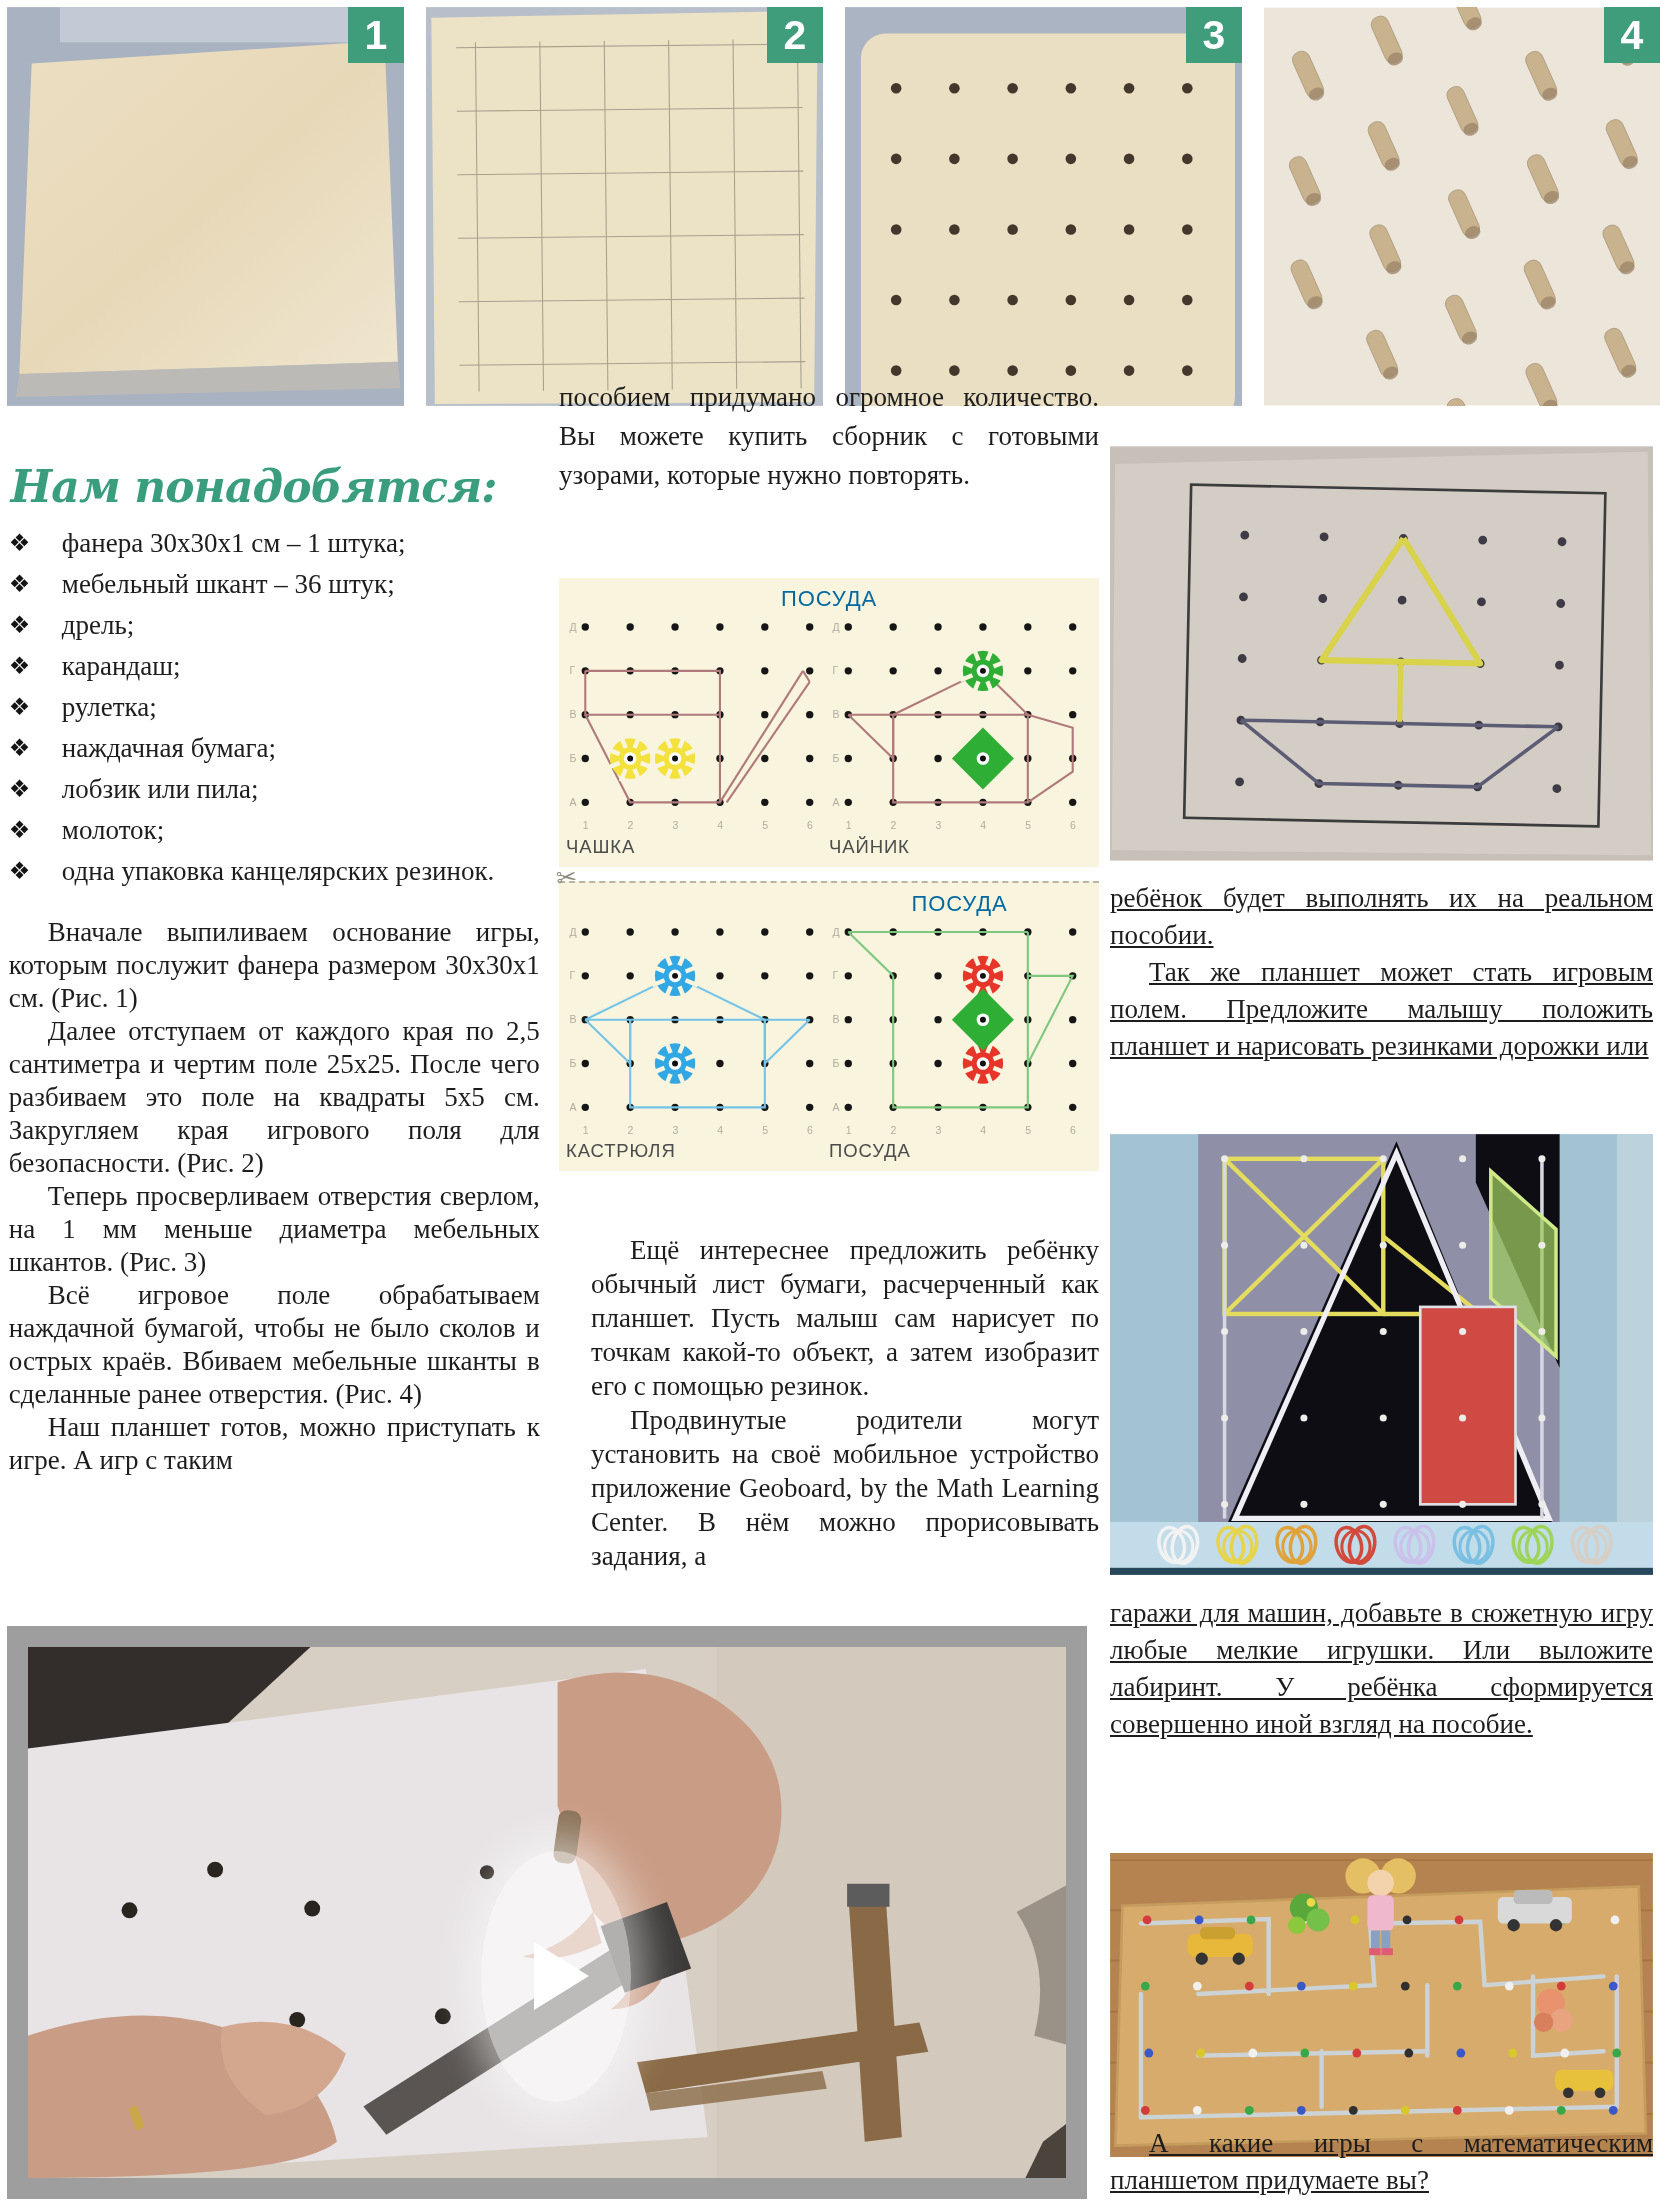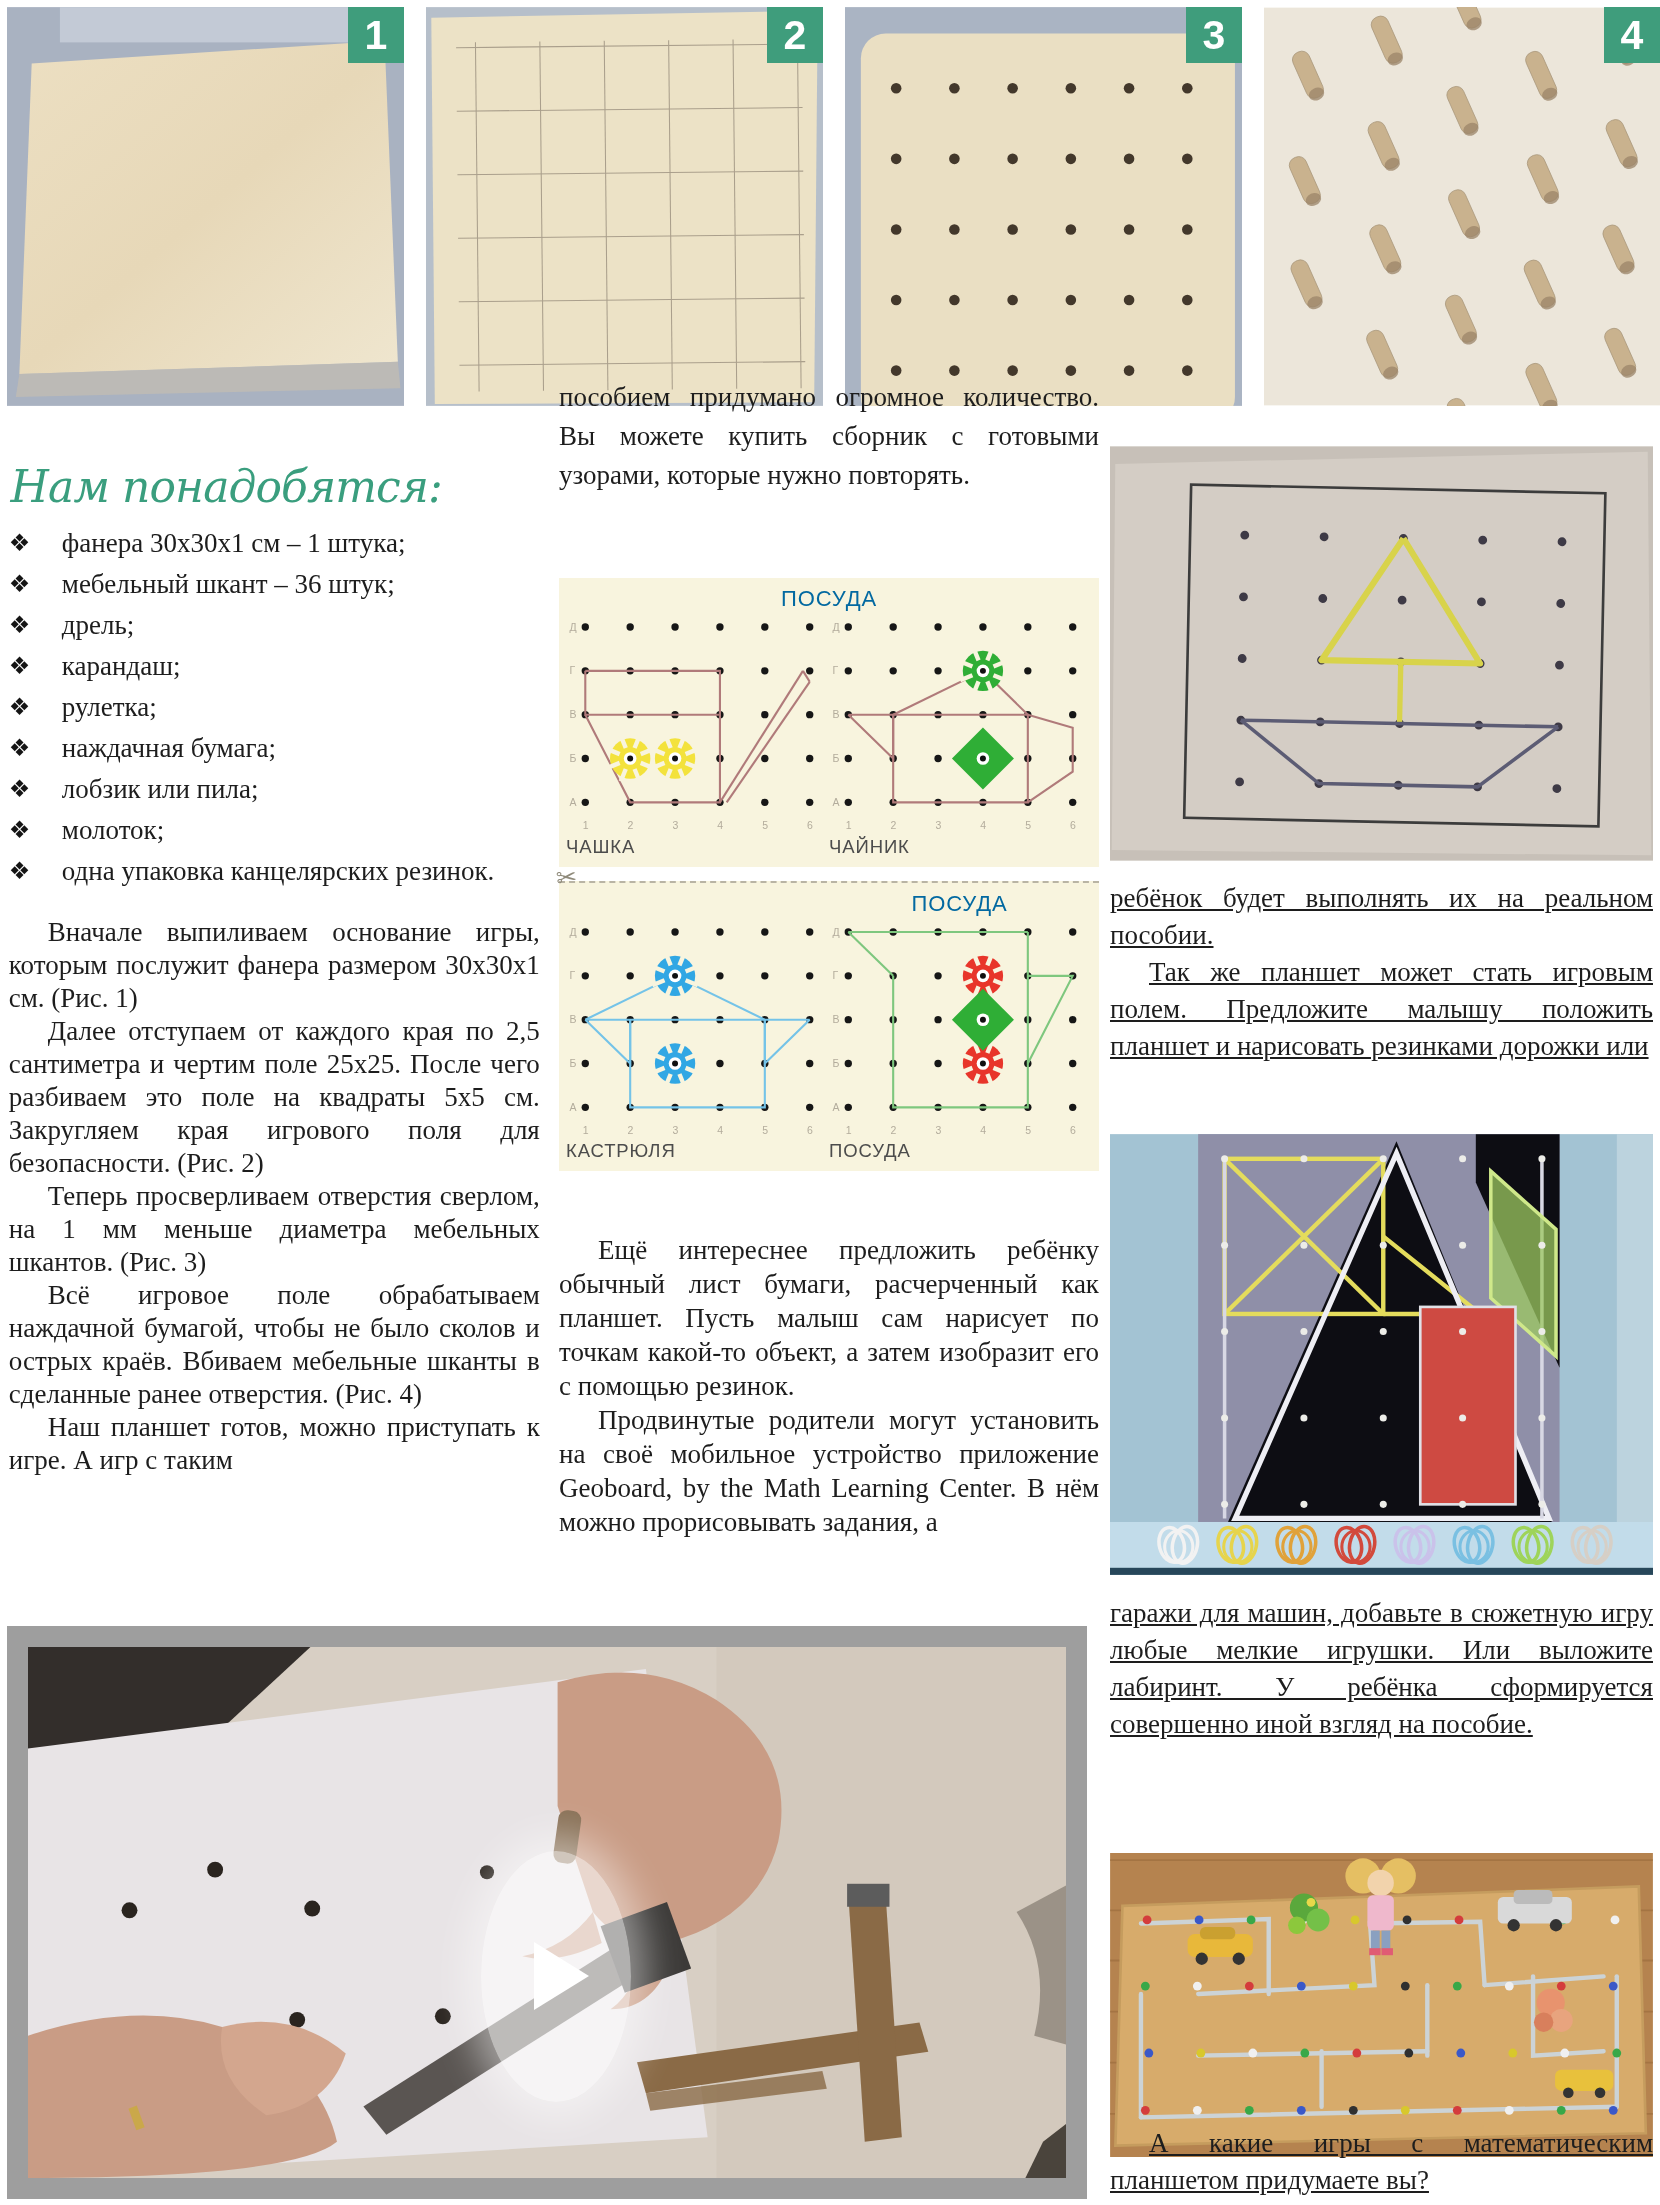--- a/index.html
+++ b/index.html
@@ -5,33 +5,33 @@
   html,body{margin:0;padding:0;background:#ffffff;}
   .page{position:relative;width:1660px;height:2206px;background:#ffffff;overflow:hidden;
         font-family:"Liberation Serif", serif;color:#1d1d1d;}
   
   .tp{position:absolute;top:7px;height:399px;width:397px;overflow:hidden;}
   .tp svg{display:block;width:100%;height:100%;}
   .badge{position:absolute;top:0;right:0;width:56px;height:56px;display:flex;align-items:center;justify-content:center;
          color:#fff;font-family:"Liberation Sans",sans-serif;font-weight:bold;font-size:41px;}
   
   .col-left{position:absolute;left:8.8px;top:461px;width:531px;}
-  h1.script{margin:0 0 14px 1.8px;font-family:"DejaVu Serif",serif;font-style:italic;font-weight:normal;
+  h1.script{margin:0 0 14px 1.8px;font-family:"DejaVu Serif",serif;font-style:italic;font-weight:bold;
             font-size:44px;letter-spacing:-0.9px;}
   .li{display:flex;margin-bottom:7px;}
   .blt{width:53px;flex:0 0 53px;font-family:"DejaVu Sans",sans-serif;font-size:24px;line-height:34px;color:#141414;}
   .litxt{flex:1;font-size:27px;line-height:34px;}
   .jp{margin:0;font-size:27px;text-align:justify;text-indent:39px;}
   .cont{text-indent:0;}
   .paras{margin-top:28px;}
   .col-left .jp{line-height:33px;}
   .mtp{position:absolute;left:559px;top:378px;width:540px;}
   .mtp .jp{line-height:39px;}
   .mbp{position:absolute;left:559px;top:1233px;width:540px;}
-  .mbp .jp{line-height:34px;}
+  .mbp .jp{line-height:34px;margin-left:32px;}
   .rt{position:absolute;left:1110px;width:543px;}
   .rt .jp{line-height:37px;text-decoration:underline;}
   
   #cards{position:absolute;left:559px;top:578px;width:540px;}
   .card{position:relative;background:#f8f4de;padding:7px 7px 5.3px;margin-bottom:14px;}
   .card.cut{border-top:2.6px dashed #b9b4a4;}
   .scissors{position:absolute;left:-3.5px;top:-19.4px;font-family:"DejaVu Sans",sans-serif;
             font-size:25px;color:#8f8a7a;transform:rotate(-6deg);}
   .card-title{font-family:"Liberation Sans",sans-serif;font-size:22px;color:#0369a1;letter-spacing:0.9px;
               height:28px;line-height:28px;}

